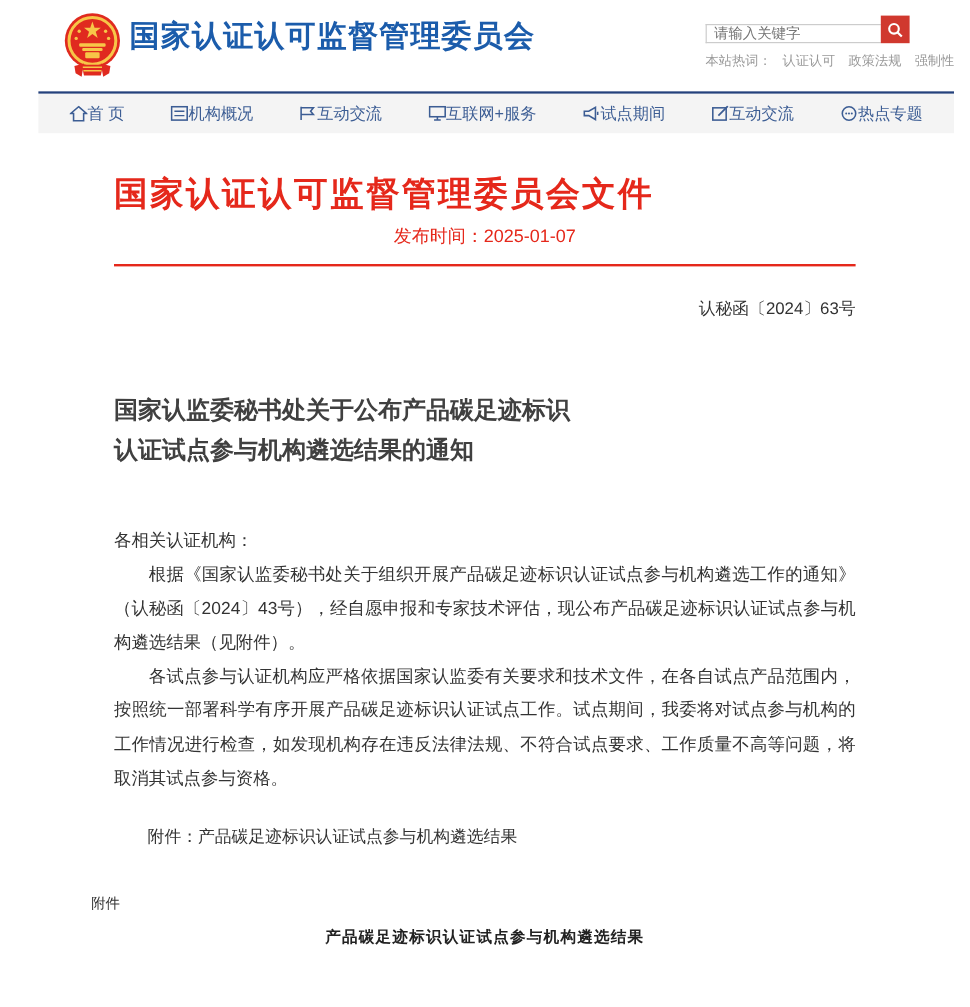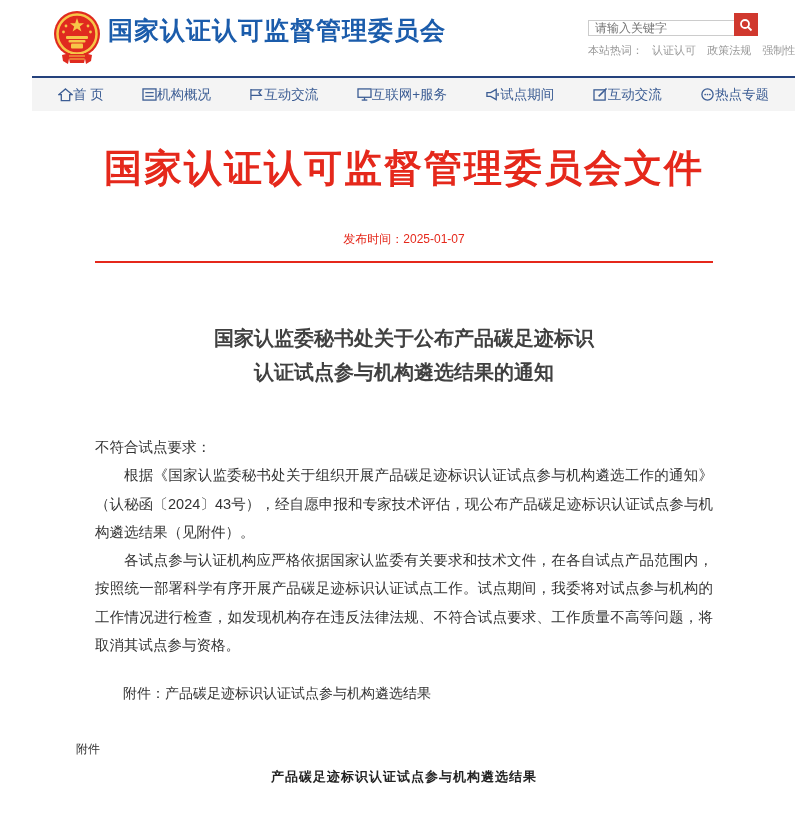--- a/index.html
+++ b/index.html
@@ -21,25 +21,25 @@
   .hotwords a { color:#999; text-decoration:none; margin-right:8px;text-align:right; }
   .hotwords .hw-label { margin-right:6px;font-family:Liberation Mono, monospace; }
 
   
   .nav { margin-left:32px; width:763px; height:35px; background:#f4f4f4; border-top:2px solid #24417c; display:flex; align-items:center; justify-content:space-between; padding:0 26px; }
   .nav-item { display:flex; align-items:center; gap:0; color:#3c5d94; font-size:13.5px; cursor:pointer; white-space:nowrap; }
   .nav-item svg { display:block; }
 
   
   .doc { width:618px; margin:0 auto; }
-  .masthead { margin-top:32px; text-align:center; color:#e5281b; font-size:38px; font-weight:bold; letter-spacing:2px; }
-  .publish { margin-top:37px; text-align:center; color:#e5281b; font-size:12px; }
+  .masthead { margin-top:32px; color:#e5281b; font-size:28px; font-weight:bold; letter-spacing:2px; }
+  .publish { margin-top:7px; text-align:center; color:#e5281b; font-size:15px; }
   .red-rule { margin-top:13px; border:none; border-top:2px solid #e5281b; }
   .doc-number { margin-top:27px; text-align:right; font-size:14px; color:#333; }
-  .doc-title { margin-top:58px; text-align:center; font-size:20px; font-weight:bold; color:#404040; line-height:1.7; }
+  .doc-title { margin-top:58px; text-align:left; font-size:20px; font-weight:bold; color:#404040; line-height:1.7; }
   .body-text { margin-top:44px; font-size:14.5px; color:#333; line-height:1.95; text-align:justify; }
   .body-text p.indent { text-indent:2em; }
   .body-text .salutation { text-indent:0; }
   .attach-ref { margin-top:26px; text-indent:2em; font-size:14px; color:#333; }
 
   
   .attachment { width:740px; margin:0 auto; }
   .attach-label { margin-top:38px; margin-left:42px; font-size:12px; color:#333; }
   .attach-title { margin-top:10px; text-align:center; font-family:"Liberation Serif","DejaVu Serif",serif; font-size:13px; font-weight:bold; color:#222; letter-spacing:1px; }
 </style>
@@ -138,26 +138,27 @@
         <circle cx="10.5" cy="7" r="0.9" fill="#3c5d94"></circle>
       </svg>
       <span>热点专题</span>
     </div>
   </div>
 
   <div class="doc">
     <div class="masthead">国家认证认可监督管理委员会文件</div>
     <div class="publish">发布时间：2025-01-07</div>
     <hr class="red-rule">
+    <div class="doc-number">认秘函〔2024〕63号</div>
     <div class="doc-title">
       <div>国家认监委秘书处关于公布产品碳足迹标识</div>
       <div>认证试点参与机构遴选结果的通知</div>
     </div>
     <div class="body-text">
-      <p class="salutation">不符合试点要求：</p>
+      <p class="salutation">各相关认证机构：</p>
       <p class="indent">根据《国家认监委秘书处关于组织开展产品碳足迹标识认证试点参与机构遴选工作的通知》（认秘函〔2024〕43号），经自愿申报和专家技术评估，现公布产品碳足迹标识认证试点参与机构遴选结果（见附件）。</p>
       <p class="indent">各试点参与认证机构应严格依据国家认监委有关要求和技术文件，在各自试点产品范围内，按照统一部署科学有序开展产品碳足迹标识认证试点工作。试点期间，我委将对试点参与机构的工作情况进行检查，如发现机构存在违反法律法规、不符合试点要求、工作质量不高等问题，将取消其试点参与资格。</p>
     </div>
     <div class="attach-ref">附件：产品碳足迹标识认证试点参与机构遴选结果</div>
   </div>
 
   <div class="attachment">
     <div class="attach-label">附件</div>
     <div class="attach-title">产品碳足迹标识认证试点参与机构遴选结果</div>
 

